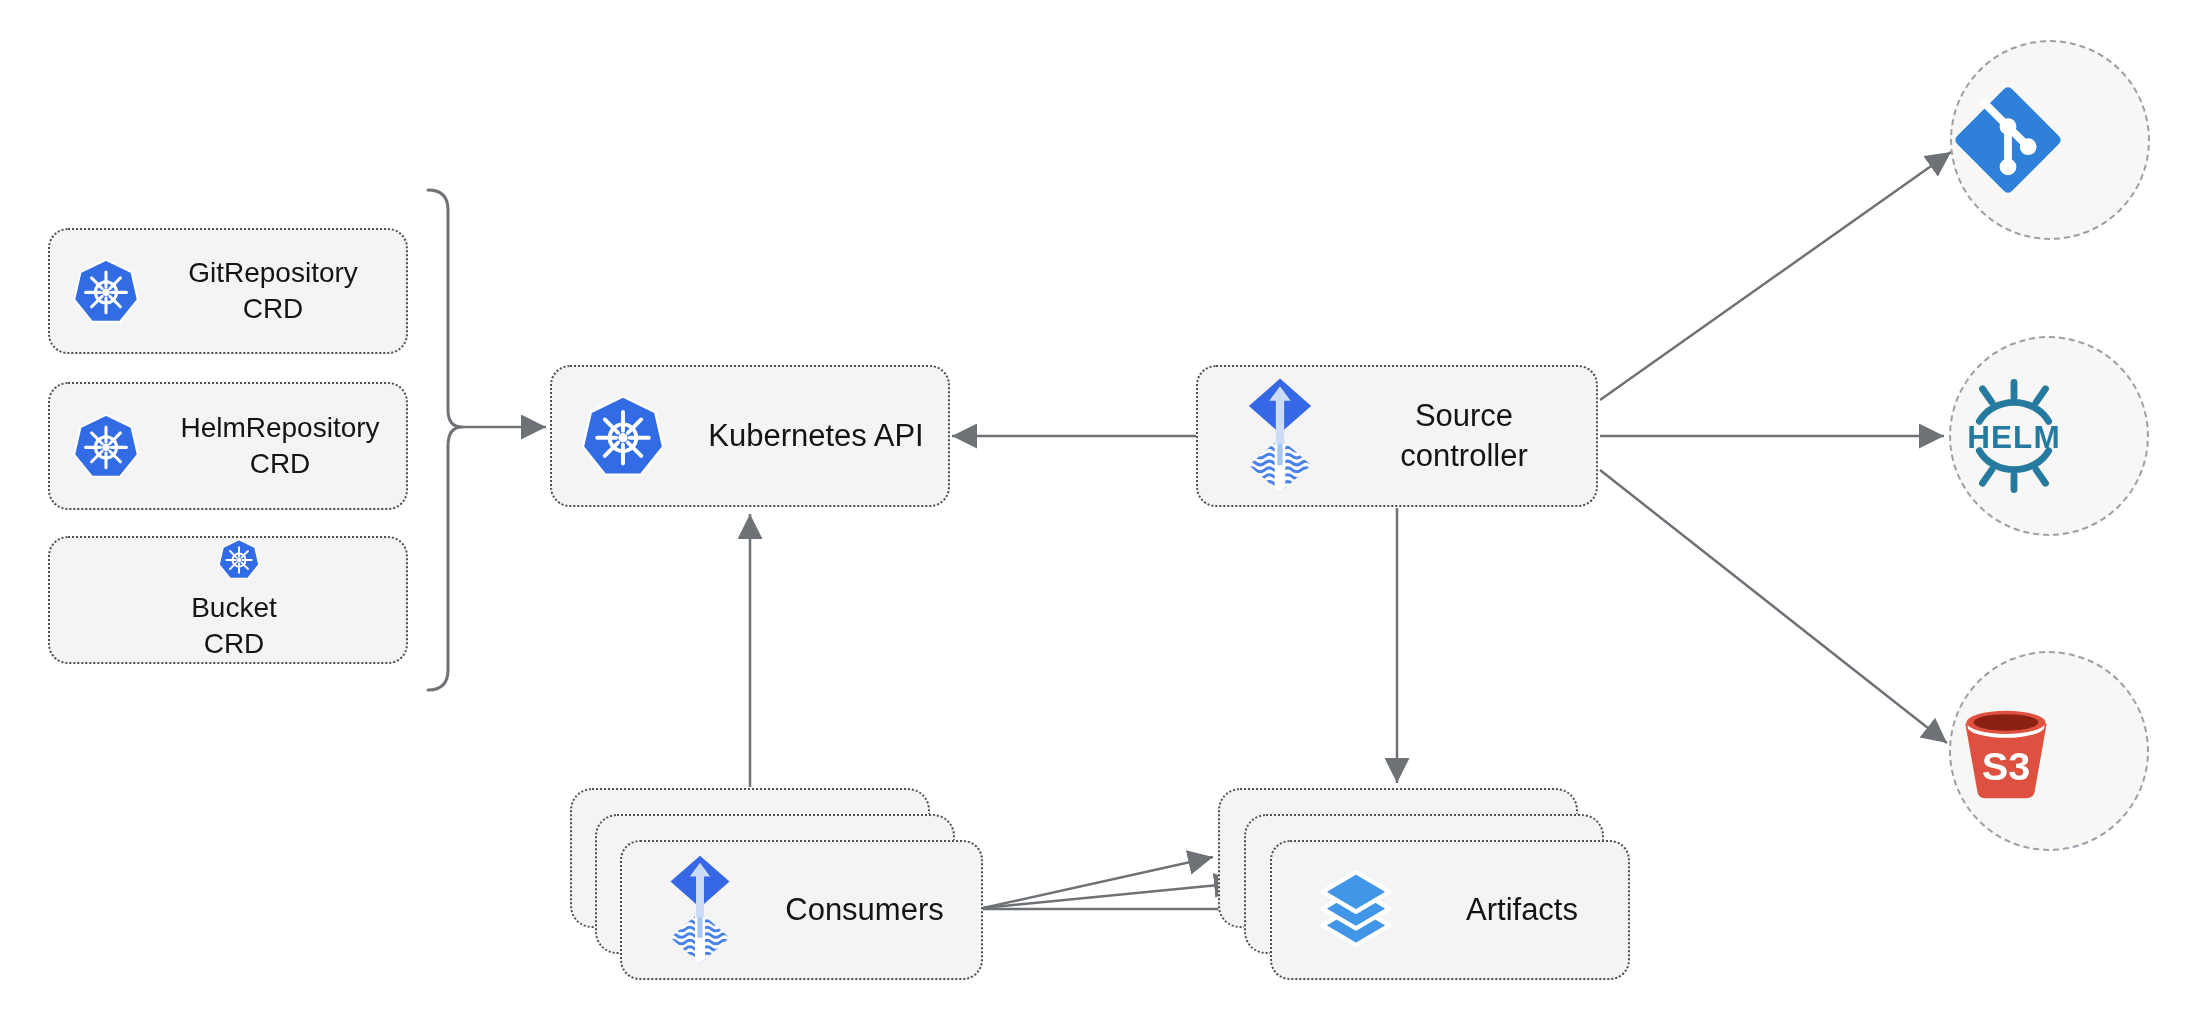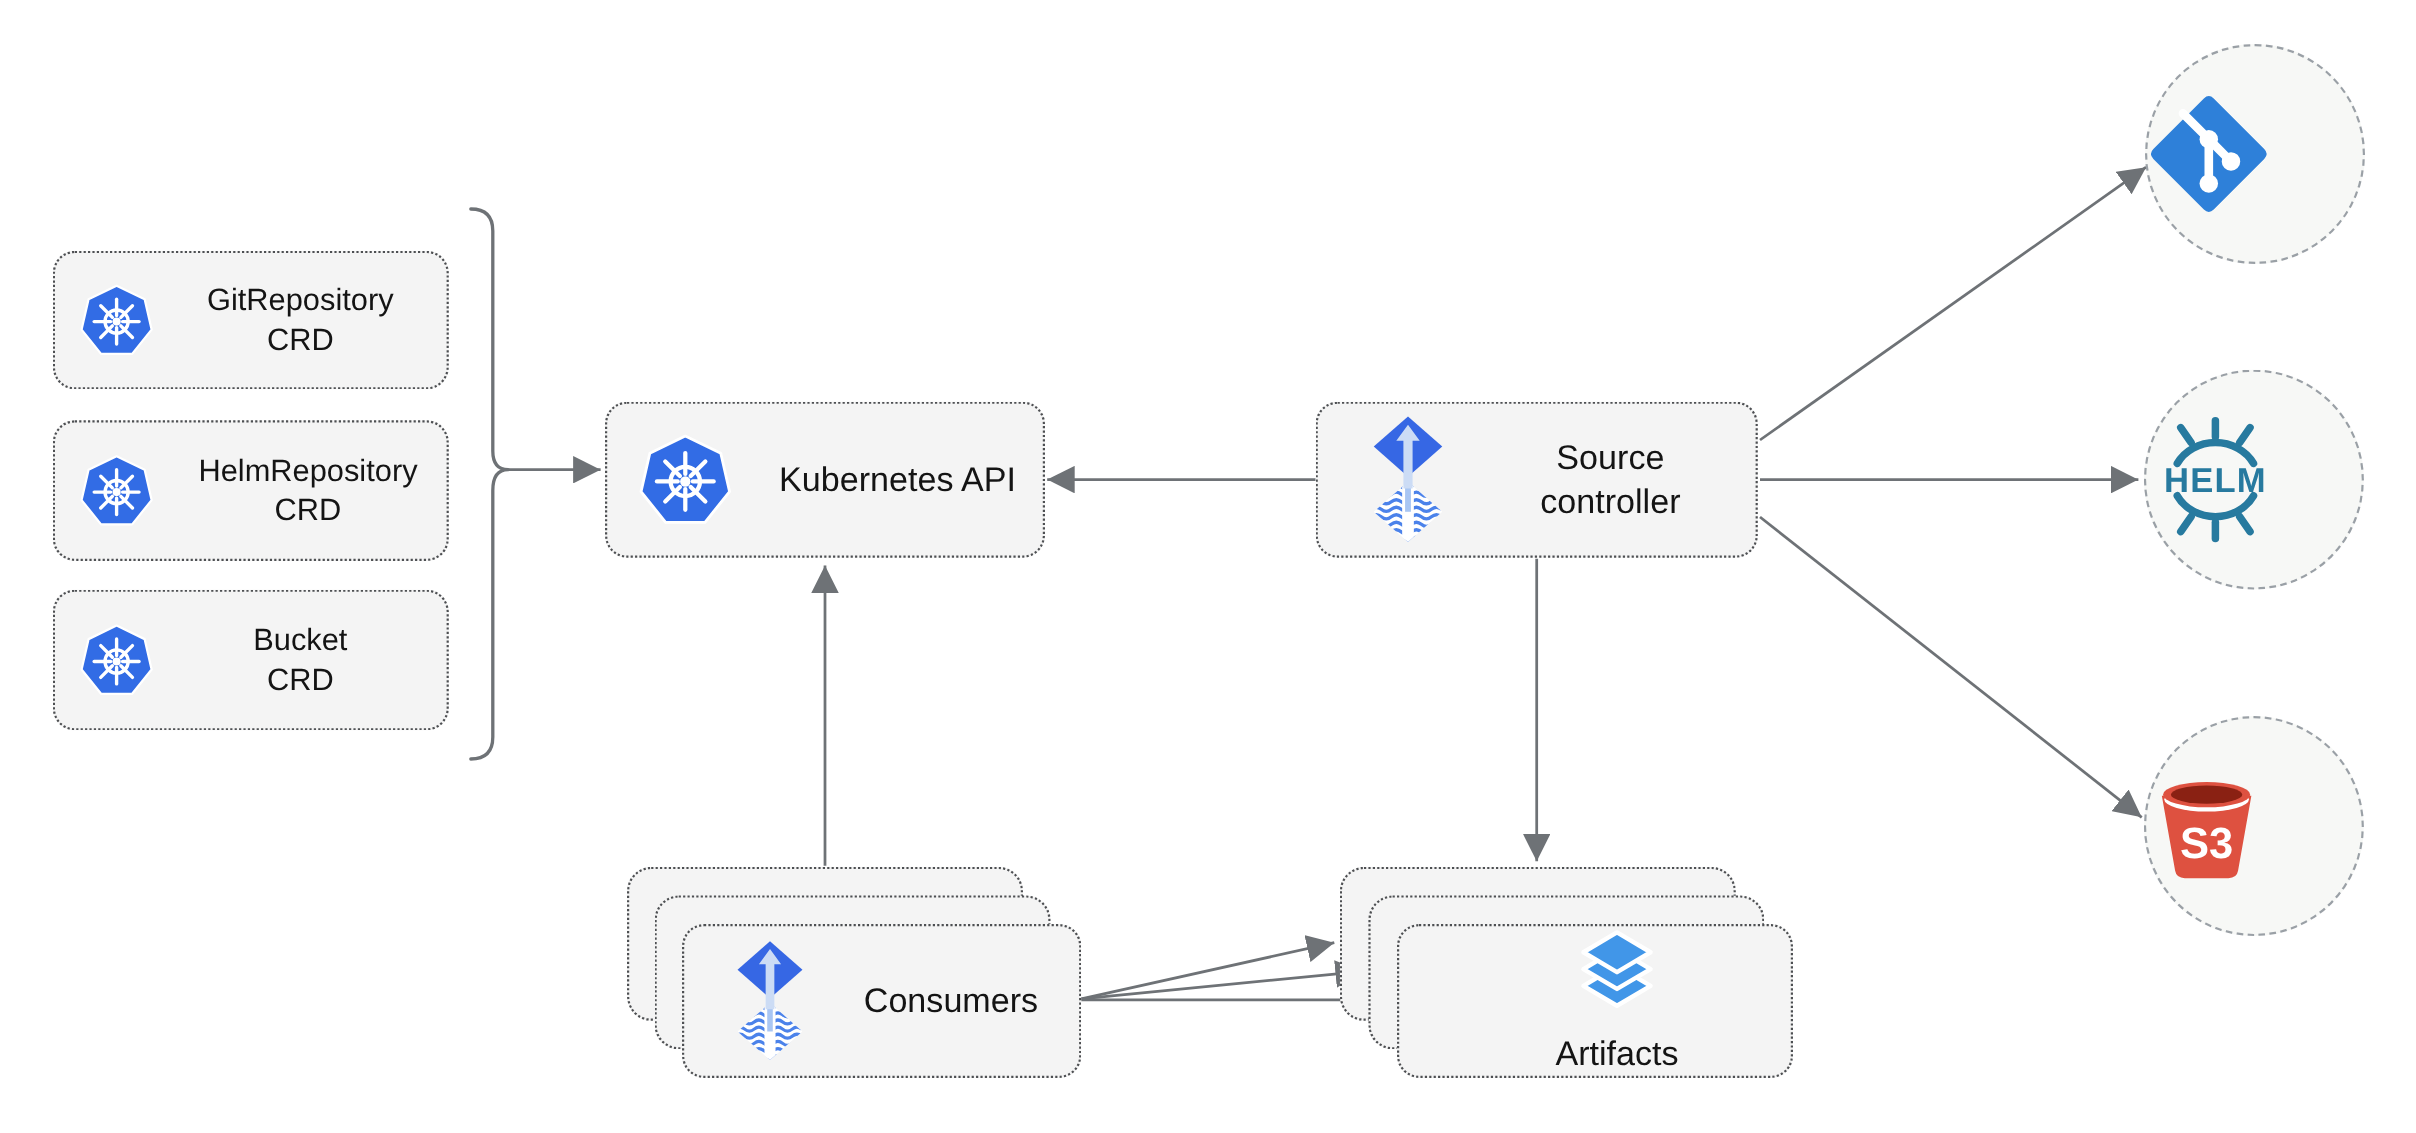--- a/index.html
+++ b/index.html
@@ -121,21 +121,21 @@
   <div class="box crd" style="left:48px;top:382px;width:360px;height:128px;padding-left:22px;gap:24px;">
     <svg width="68" height="68" viewBox="0 0 100 100">
         <use href="#sym-k8s"></use>
       </svg>
     <div class="label">
       <div>HelmRepository</div>
       <div>CRD</div>
     </div>
   </div>
 
-  <div class="box crd" style="left:48px;top:536px;width:360px;height:128px;padding-left:22px;gap:10px;">
+  <div class="box crd" style="left:48px;top:536px;width:360px;height:128px;padding-left:22px;gap:10px;flex-direction:column;">
     <svg width="68" height="68" viewBox="0 0 100 100">
         <use href="#sym-k8s"></use>
       </svg>
     <div class="label">
       <div>Bucket</div>
       <div>CRD</div>
     </div>
   </div>
 
   <div class="box" style="left:550px;top:365px;width:400px;height:142px;padding-left:28px;gap:18px;">
@@ -159,21 +159,21 @@
   <div class="stack-back" style="left:595px;top:814px;width:360px;height:140px;"></div>
   <div class="box" style="left:620px;top:840px;width:363px;height:140px;padding-left:42px;gap:12px;">
     <svg width="72" height="112" viewBox="0 0 100 155">
         <use href="#sym-flux"></use>
       </svg>
     <div class="label label-lg">Consumers</div>
   </div>
 
   <div class="stack-back" style="left:1218px;top:788px;width:360px;height:140px;"></div>
   <div class="stack-back" style="left:1244px;top:814px;width:360px;height:140px;"></div>
-  <div class="box" style="left:1270px;top:840px;width:360px;height:140px;padding-left:40px;gap:16px;flex-direction:column;">
+  <div class="box" style="left:1270px;top:840px;width:360px;height:140px;padding-left:40px;gap:16px;">
     <svg width="88" height="88" viewBox="0 0 100 100">
       <polygon class="layer" points="50,45 88,67.5 50,90 12,67.5"></polygon>
       <polygon class="layer" points="50,26 88,48.5 50,71 12,48.5"></polygon>
       <polygon class="layer" points="50,7 88,29.5 50,52 12,29.5"></polygon>
     </svg>
     <div class="label label-lg">Artifacts</div>
   </div>
 
   <div class="circle" style="left:1950px;top:40px;">
     <svg width="112" height="112" viewBox="0 0 100 100">

